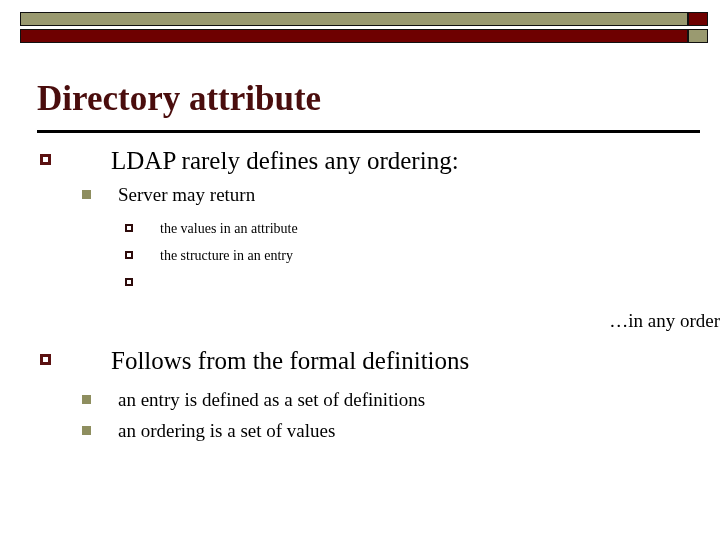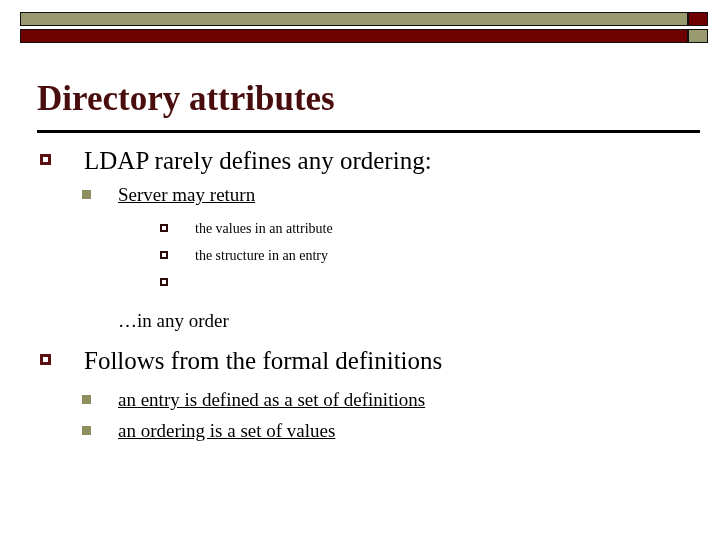--- a/index.html
+++ b/index.html
@@ -86,21 +86,21 @@
   }
 
   .bullet-row {
     position: relative;
     display: block;
     box-sizing: border-box;
   }
 
   
   .lvl1 {
-    padding-left: 84px;
+    padding-left: 111px;
     font-size: 25px;
     line-height: 36px;
     height: 36px;
     white-space: nowrap;
   }
   .lvl1 .mark {
     position: absolute;
     left: 40px;
     top: 11px;
     width: 11px;
@@ -110,78 +110,77 @@
     box-sizing: border-box;
   }
 
   
   .lvl2 {
     padding-left: 118px;
     font-size: 19px;
     line-height: 31px;
     height: 31px;
     white-space: nowrap;
-    text-decoration: underline;
   }
   .lvl2 .mark {
     position: absolute;
     left: 82px;
     top: 11px;
     width: 9px;
     height: 9px;
     background: #8e8e5f;
   }
 
   
   .lvl3 {
     padding-left: 160px;
     font-size: 14px;
     line-height: 27px;
     height: 27px;
     white-space: nowrap;
-    margin-left: 35px;
   }
   .lvl3 .mark {
     position: absolute;
     left: 125px;
     top: 9px;
     width: 8px;
     height: 8px;
     border: 2px solid #2e0b0b;
     background: #ffffff;
     box-sizing: border-box;
   }
 
   
   .cont {
     padding-left: 118px;
     font-size: 19px;
     line-height: 34px;
     height: 34px;
     white-space: nowrap;
+    text-align: right;
   }
 
   .spacer-sm { height: 5px; }
   .spacer-md { height: 8px; }
 </style>
 </head>
 <body>
 
 <div class="header-deco">
   <div class="deco-row top">
     <div class="deco-bar fill-tan"></div>
     <div class="deco-square fill-red"></div>
   </div>
   <div class="deco-row bottom">
     <div class="deco-bar fill-red"></div>
     <div class="deco-square fill-tan"></div>
   </div>
 </div>
 
-<div class="slide-title">Directory attributes</div>
+<div class="slide-title">Directory attribute</div>
 <div class="title-rule"></div>
 
 <div class="body">
 
   <div class="bullet-row lvl1">
     <span class="mark"></span>
     <span>LDAP rarely defines any ordering:</span>
   </div>
 
   <div class="bullet-row lvl2">

